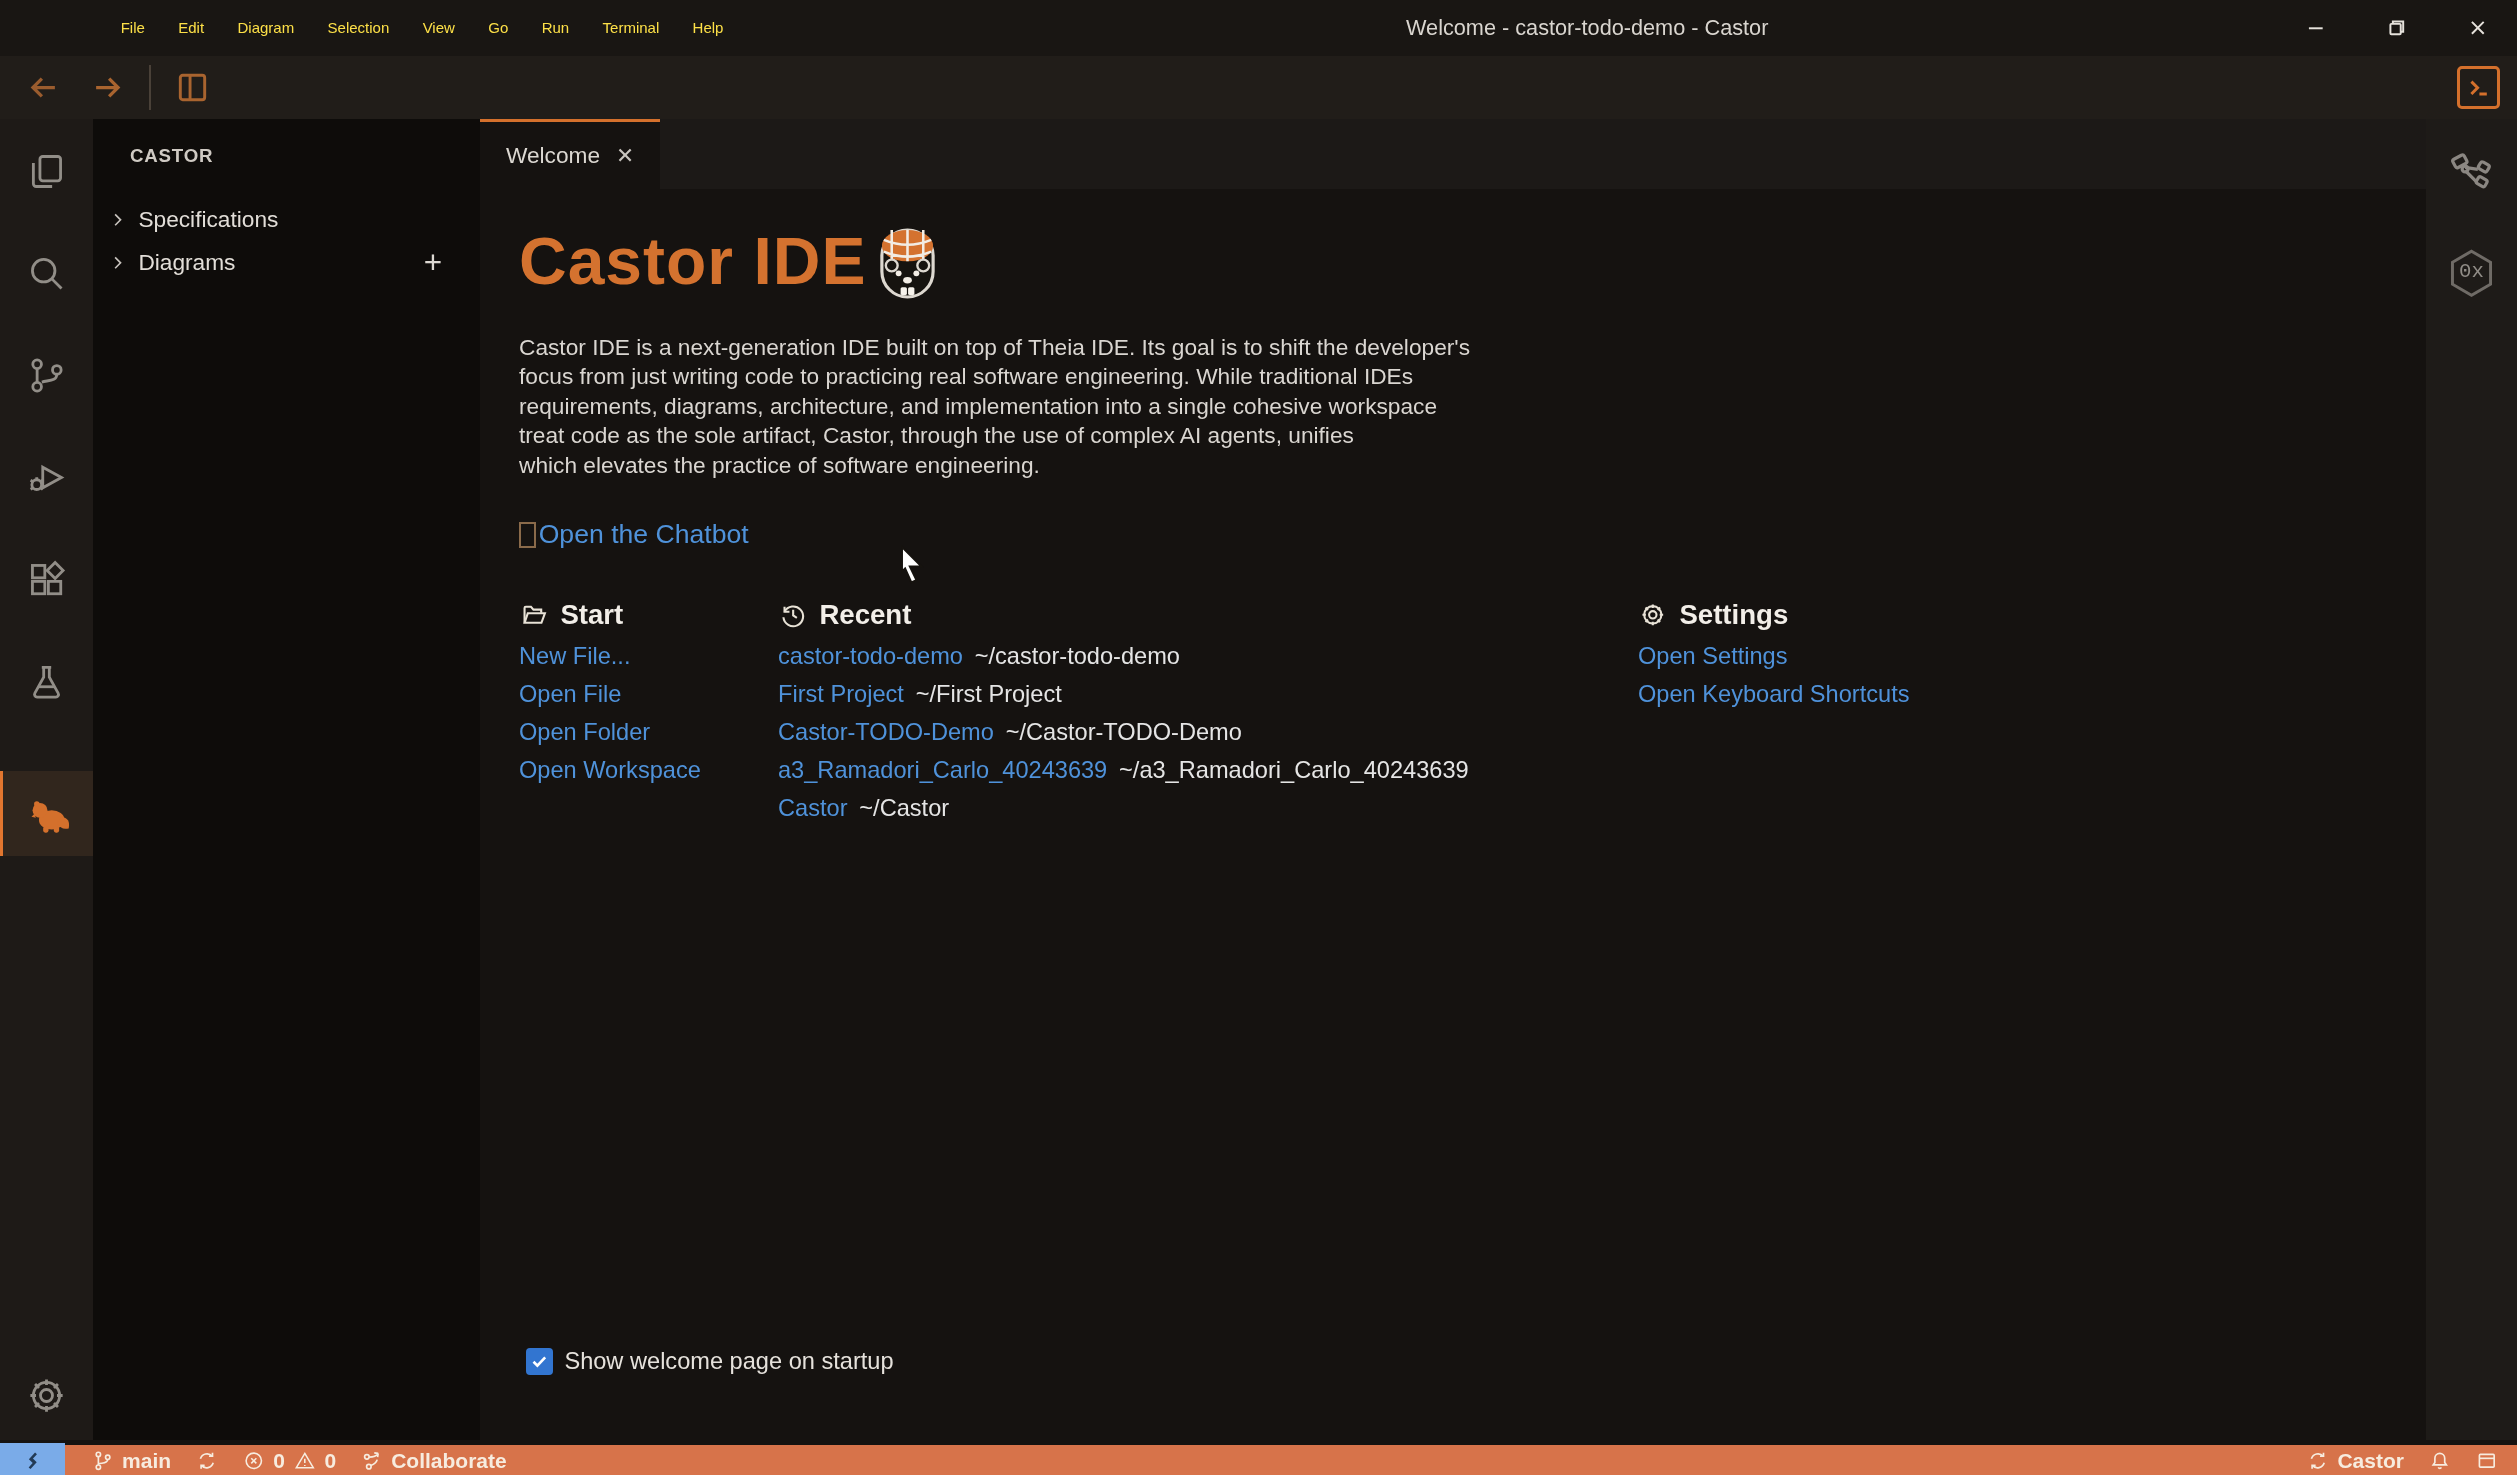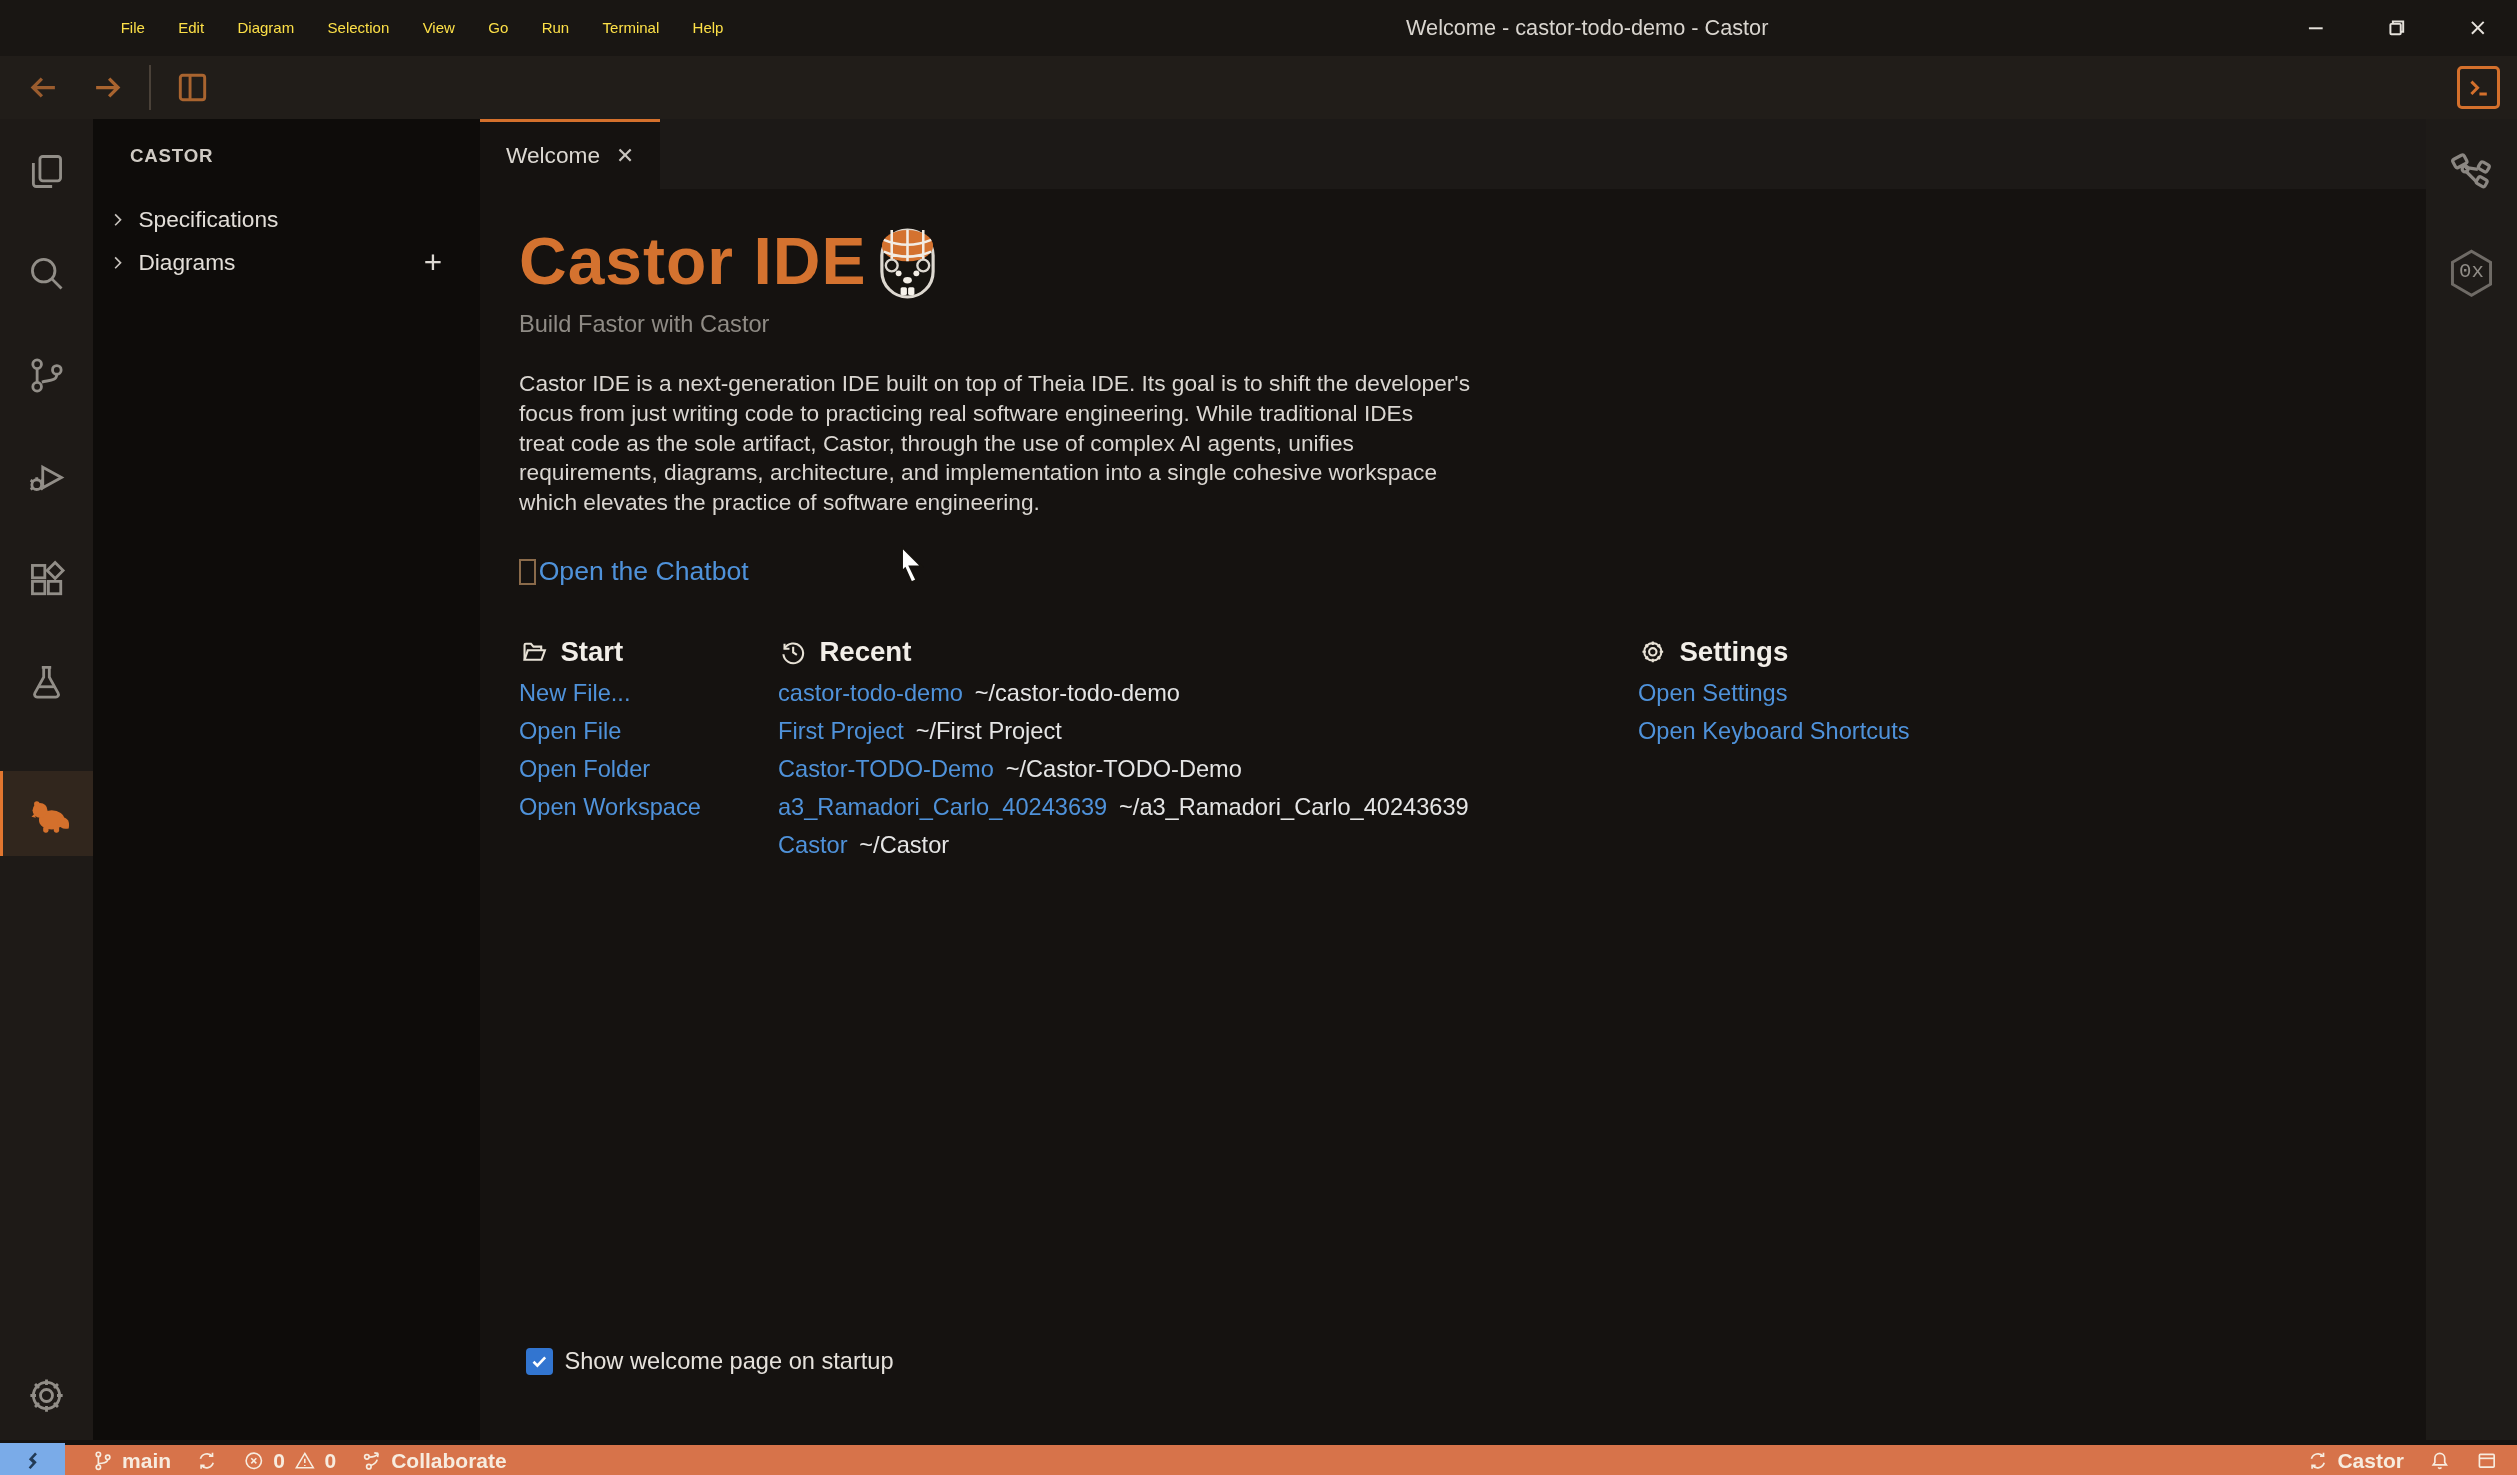--- a/index.html
+++ b/index.html
@@ -338,27 +338,26 @@
         </g>
         <circle cx="9" cy="20" r="3" fill="#16130f" stroke="#ddd8d0" stroke-width="1.2"></circle>
         <circle cx="25" cy="20" r="3" fill="#16130f" stroke="#ddd8d0" stroke-width="1.2"></circle>
         <circle cx="12.5" cy="24" r="1.5" fill="#f2ece4"></circle>
         <circle cx="21.5" cy="24" r="1.5" fill="#f2ece4"></circle>
         <ellipse cx="17" cy="27.5" rx="2.2" ry="1.6" fill="#f2ece4"></ellipse>
         <rect x="13.5" y="31" width="3.2" height="4" rx="0.8" fill="#f7f3ec"></rect>
         <rect x="17.3" y="31" width="3.2" height="4" rx="0.8" fill="#f7f3ec"></rect>
       </svg>
     </div>
-    <div class="subtitle">Build Fastor with Castor</div>
 
     <div class="desc">
       <div>Castor IDE is a next-generation IDE built on top of Theia IDE. Its goal is to shift the developer's</div>
       <div>focus from just writing code to practicing real software engineering. While traditional IDEs</div>
+      <div>requirements, diagrams, architecture, and implementation into a single cohesive workspace</div>
       <div>treat code as the sole artifact, Castor, through the use of complex AI agents, unifies</div>
-      <div>requirements, diagrams, architecture, and implementation into a single cohesive workspace</div>
       <div>which elevates the practice of software engineering.</div>
     </div>
 
     <div class="chatbot-row">
       <span class="tofu"></span>
       <a class="link">Open the Chatbot</a>
     </div>
 
     <div class="columns">
 

